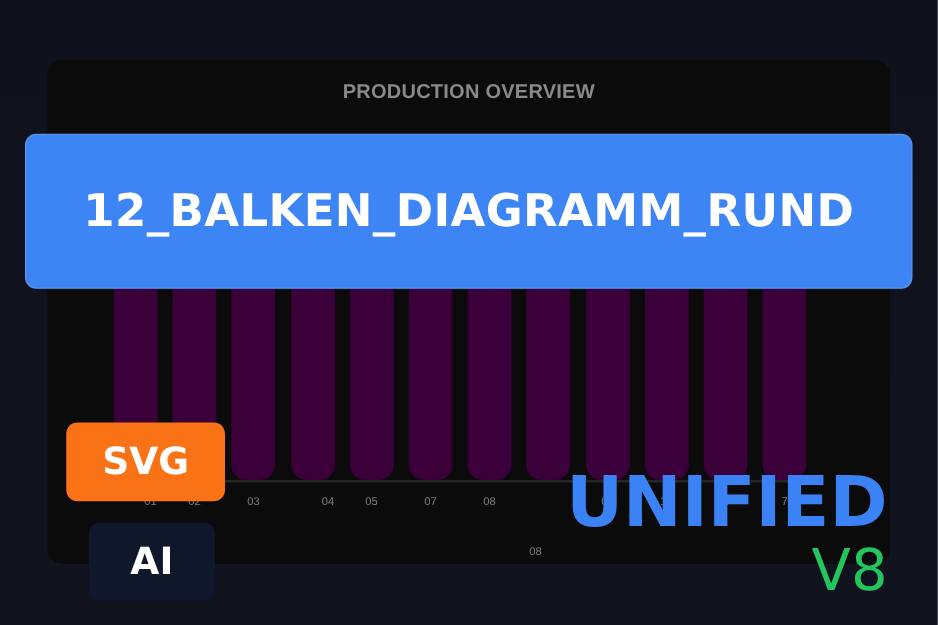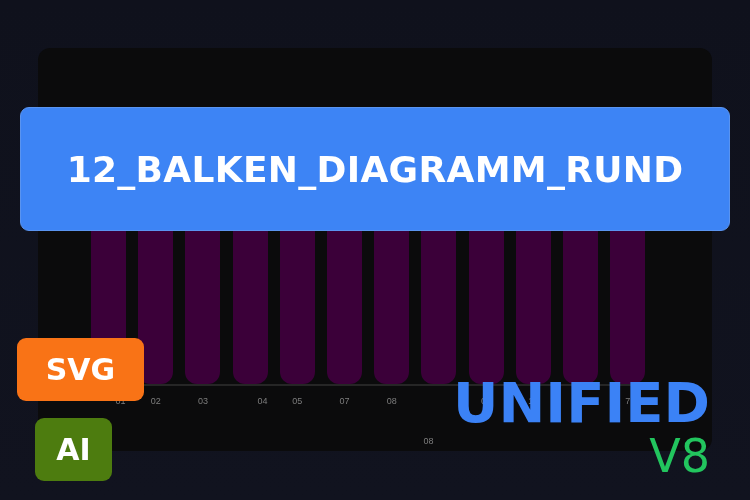--- a/index.html
+++ b/index.html
@@ -38,36 +38,38 @@
       background: #3d84f5; border-radius: 9px; box-sizing: border-box;
       border: 1px solid #5a94f0;
       display: flex; align-items: center; justify-content: center;
       color: #ffffff; font-family: "DejaVu Sans", sans-serif; font-weight: bold;
       font-size: 36px; letter-spacing: 0.3px;
     }
     .badge {
       position: absolute; color: #ffffff; font-family: "DejaVu Sans", sans-serif;
       font-weight: bold; display: flex; align-items: center; justify-content: center;
       border-radius: 9px;
+      margin-left: 36px;
     }
     .badge-svg { left: 17px; top: 338px; width: 127px; height: 63px; background: #f97316; font-size: 30px; }
-    .badge-ai { left: 35px; top: 418px; width: 77px; height: 63px; background: #4d7c0f; font-size: 30px; }
+    .badge-ai { left: 35px; top: 418px; width: 101px; height: 63px; background: #0f172a; font-size: 30px; }
     .brand-unified {
       position: absolute; right: 40px; top: 378px; color: #3b82f6;
       font-family: "DejaVu Sans", sans-serif; font-weight: bold; font-size: 56px; line-height: 50px;
     }
     .brand-v8 {
       position: absolute; right: 40px; top: 428px; color: #22c55e;
       font-family: "DejaVu Sans", sans-serif; font-weight: normal; font-size: 46px; line-height: 56px;
     }
   </style>
 </head>
 <body>
 
 <div class="panel">
+  <div class="chart-title">PRODUCTION OVERVIEW</div>
   <div class="bars" id="bars">
       <div class="bar-col" style="left: 0px; height: 281px;">
         <div class="bar" style="height: 265px;"></div>
         <div class="bar-value" style="bottom: 269px;"></div>
       </div>
       <div class="bar-col" style="left: 47.2px; height: 281px;">
         <div class="bar" style="height: 265px;"></div>
         <div class="bar-value" style="bottom: 269px;"></div>
       </div>
       <div class="bar-col" style="left: 94.4px; height: 281px;">

